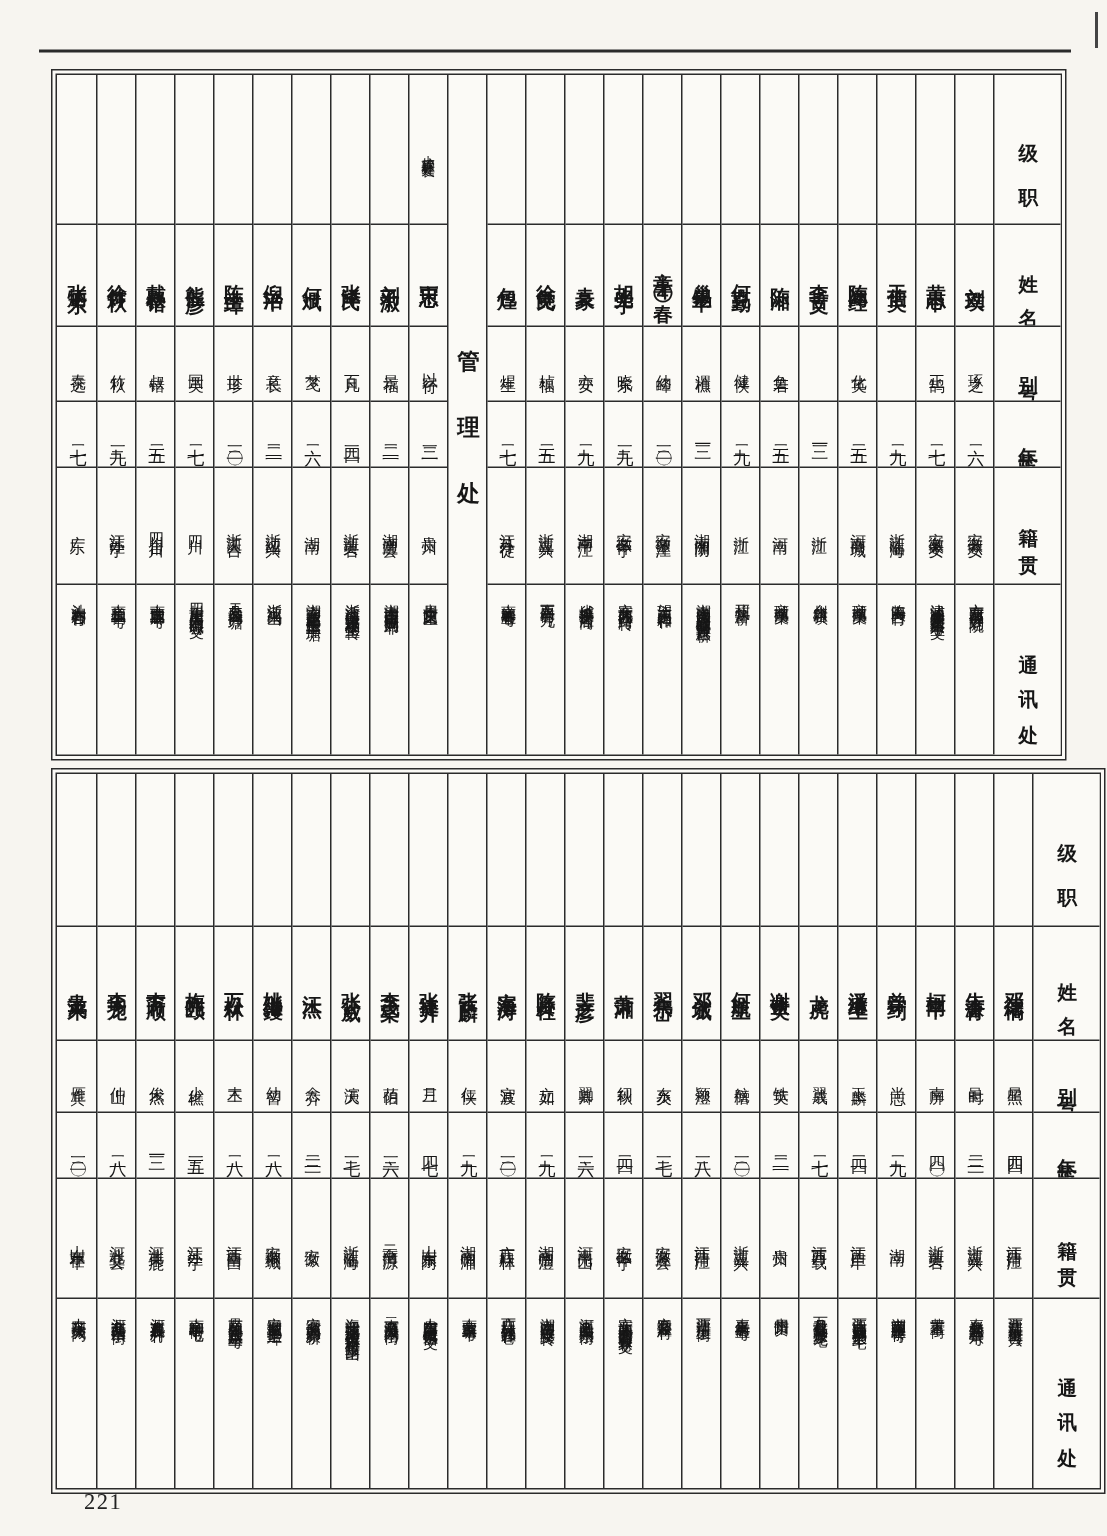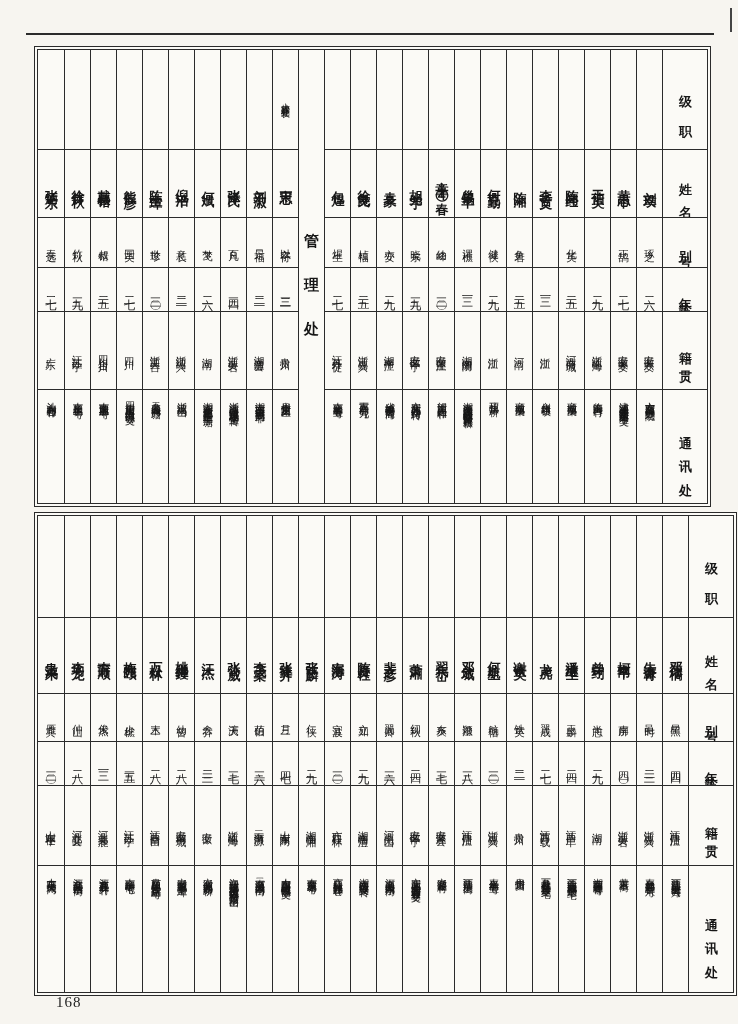--- a/index.html
+++ b/index.html
@@ -1088,13 +1088,13 @@
         <div class="cell native" style="height: 80px;">
           <span>山东茌平</span>
         </div>
         <div class="cell address" style="height: 126px;">
           <span>山东茌平县城内</span>
         </div>
       </div>
     </div>
   </div>
 
-<div class="page-number">168</div>
+<div class="page-number">221</div>
 
 </body></html>

